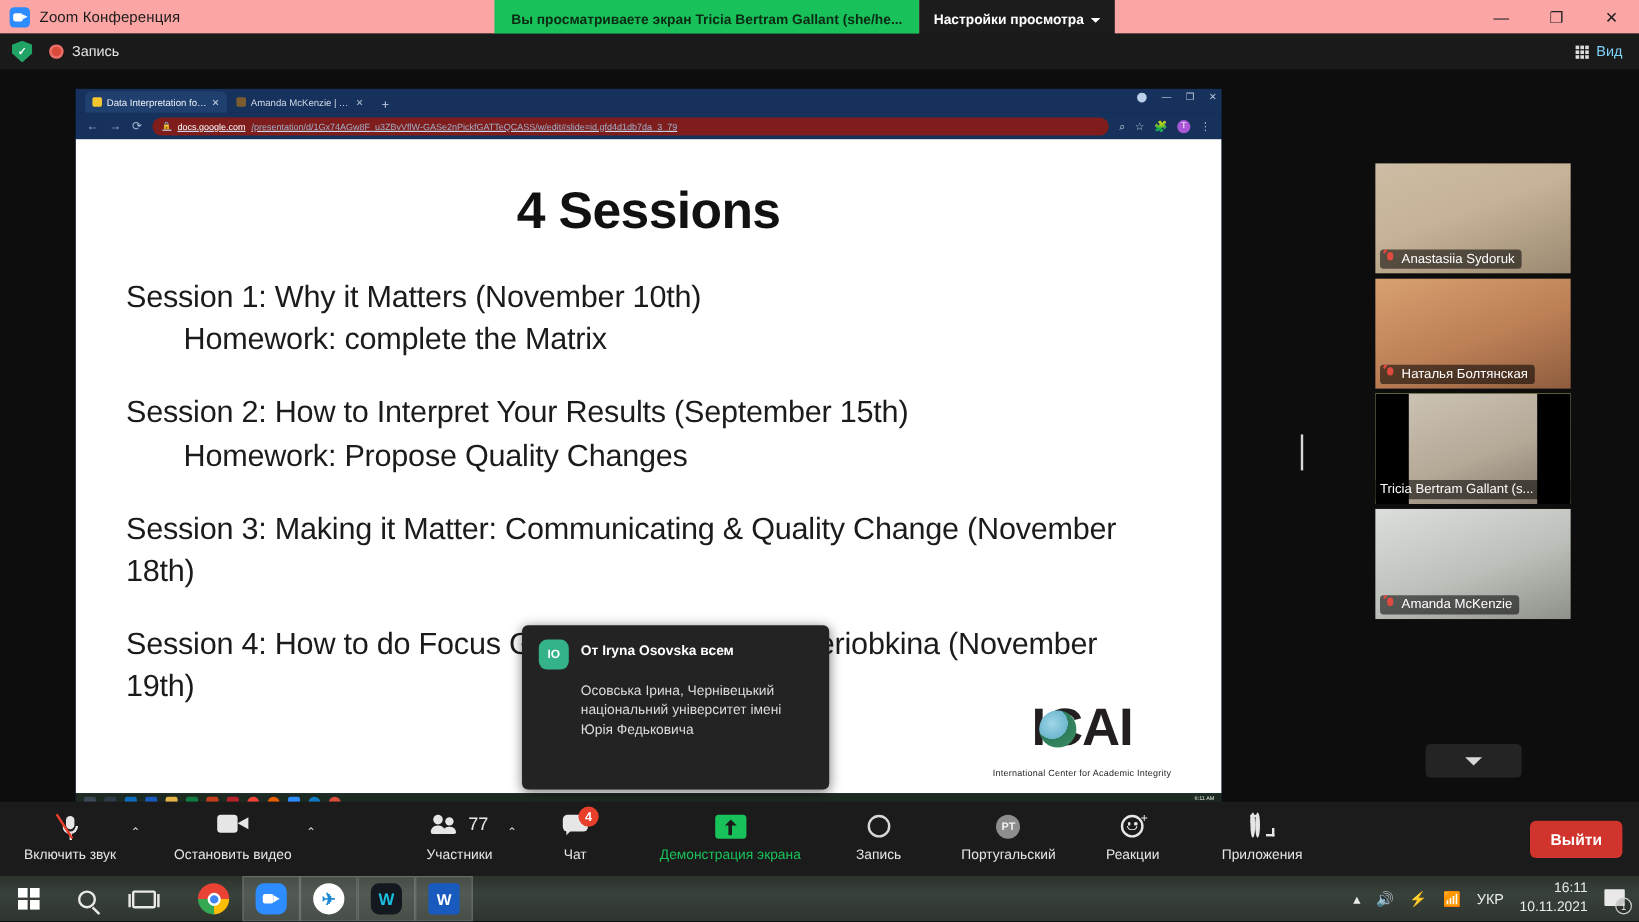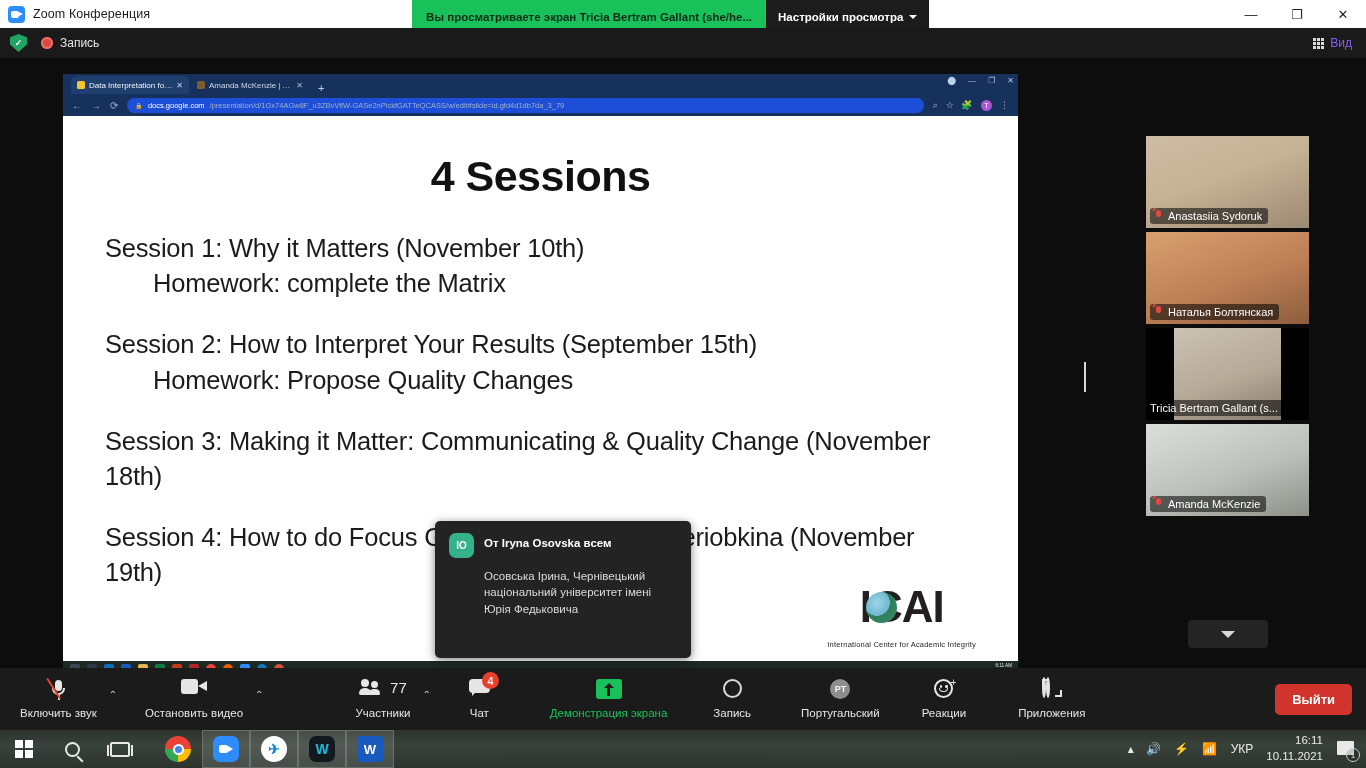--- a/index.html
+++ b/index.html
@@ -7,21 +7,21 @@
     width: 1366px; height: 768px;
     overflow: hidden;
     font-family: "Liberation Sans", sans-serif;
     background: #000;
   }
   #app { position: relative; width: 1366px; height: 768px; background: #0d0d0d; }
 
   
   .zoom-titlebar {
     position: absolute; left: 0; top: 0; width: 1366px; height: 28px;
-    background: #ffffff;
+    background: #fca5a5;
     display: flex; align-items: center;
   }
   .zt-left { display: flex; align-items: center; gap: 8px; padding-left: 8px; flex: 0 0 auto; }
   .zt-logo {
     width: 17px; height: 17px; border-radius: 4px; background: #2D8CFF;
     position: relative;
   }
   .zt-logo::after {
     content: ""; position: absolute; left: 3px; top: 5px;
     width: 8px; height: 7px; background: #fff; border-radius: 2px;
@@ -57,21 +57,21 @@
     margin-left: 10px; width: 17px; height: 18px; background: #21a366;
     clip-path: polygon(50% 0%, 100% 18%, 100% 58%, 50% 100%, 0% 58%, 0% 18%);
     display: flex; align-items: center; justify-content: center;
     color: #fff; font-size: 9px; font-weight: bold;
   }
   .rec-indicator { margin-left: 14px; display: flex; align-items: center; gap: 7px; }
   .rec-dot { width: 12px; height: 12px; border-radius: 50%; background: #d94a3c; box-shadow: inset 0 0 0 2px #e8726a; }
   .rec-label { color: #e6e6e6; font-size: 12px; }
   .view-btn {
     position: absolute; right: 14px; display: flex; align-items: center; gap: 6px;
-    color: #8b5cf6; font-size: 12px;
+    color: #7dd3fc; font-size: 12px;
   }
   .grid-icon { display: grid; grid-template-columns: repeat(3, 3px); grid-template-rows: repeat(3, 3px); gap: 1px; }
   .grid-icon i { background: #dcdcdc; display: block; }
 
   
   .shared-screen {
     position: absolute; left: 63px; top: 74px; width: 955px; height: 602px;
     background: #0b2447; overflow: hidden;
   }
   .browser-tabs {
@@ -85,23 +85,23 @@
   .btab .favicon { width: 8px; height: 8px; border-radius: 1.5px; flex: 0 0 auto; }
   .btab .tlabel { overflow: hidden; white-space: nowrap; text-overflow: ellipsis; }
   .btab .tclose { font-size: 8px; opacity: .8; }
   .newtab { color: #c6d3e5; font-size: 11px; padding: 0 7px; }
   .browser-topright { position: absolute; right: 4px; top: 2px; display: flex; gap: 12px; align-items: center; color: #b9c6da; font-size: 8px; }
   .browser-urlbar {
     height: 22px; background: #16325c; display: flex; align-items: center; gap: 9px; padding: 0 9px;
   }
   .nav-ico { color: #9fb2ce; font-size: 10px; }
   .url-pill {
-    flex: 1; height: 15px; background: #1d4ed8; border-radius: 8px;
+    flex: 1; height: 15px; background: #7f1d1d; border-radius: 8px;
     display: flex; align-items: center; gap: 5px; padding: 0 8px;
-    font-size: 7.5px; color: #c9d6e8; overflow: hidden; white-space: nowrap;
+    font-size: 7.5px; color: #c9d6e8; overflow: hidden; white-space: nowrap; text-decoration: underline;
   }
   .url-strong { color: #ffffff; }
   .url-rest { color: #9fb1c8; }
   .ub-right { display: flex; align-items: center; gap: 8px; color: #b6c4d8; font-size: 9px; }
   .profile-dot { width: 11px; height: 11px; border-radius: 50%; background: #a957d6; color:#fff; font-size:7px; display:flex;align-items:center;justify-content:center; }
 
   
   .slide {
     position: absolute; left: 0; top: 42px; width: 955px; height: 545px; background: #ffffff;
     padding: 22px 42px 0 42px;

